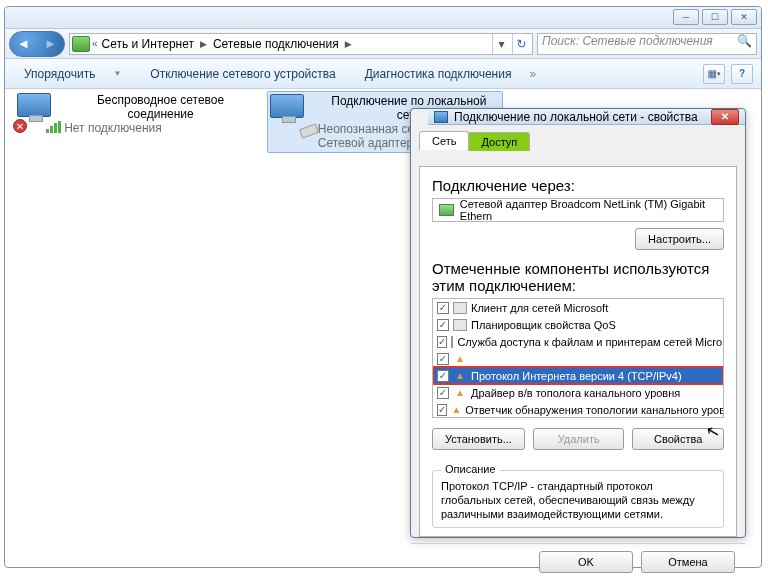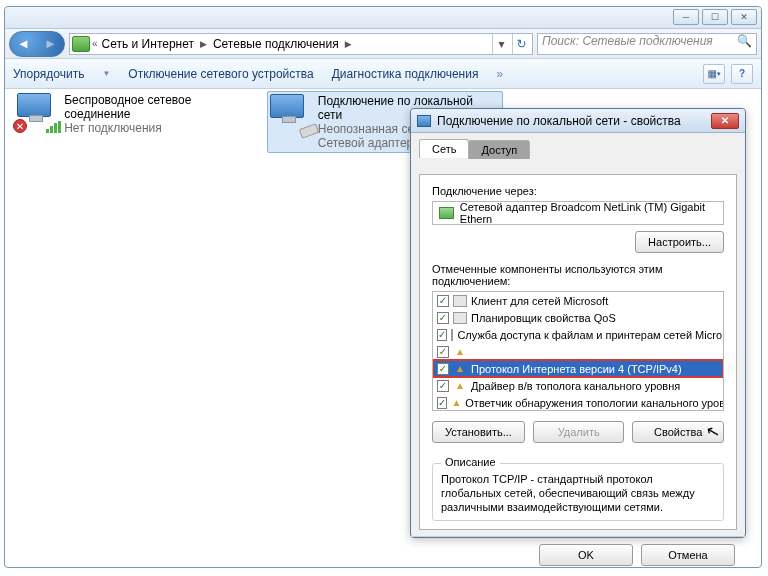--- a/index.html
+++ b/index.html
@@ -17,54 +17,54 @@
   .crumb-wrap { flex:1; height:22px; background:#fff; border:1px solid #a9b9c9; display:flex; align-items:center; padding:0 2px; gap:2px; }
   .crumb-icon { width:18px; height:16px; background:linear-gradient(#8fd17a,#4aa63a); border:1px solid #3f8c30; border-radius:2px; }
   .crumb { color:#000; padding:0 2px; }
   .crumb-sep { color:#555; font-size:9px; padding:0 2px; }
   .crumb-drop { width:18px; height:20px; border-left:1px solid #c0ccd8; display:flex; align-items:center; justify-content:center; color:#555; }
   .refresh { width:18px; height:20px; border-left:1px solid #c0ccd8; display:flex; align-items:center; justify-content:center; color:#2a6eb8; }
   .searchbox { width:220px; height:22px; background:#fff; border:1px solid #a9b9c9; display:flex; align-items:flex-start; padding:0 4px; color:#8a8a8a; font-style:italic; position:relative; }
   .searchbox .sicon { position:absolute; right:4px; color:#6a8bb0; font-style:normal; }
 
   .toolbar { height:30px; background:linear-gradient(#f6fbff,#e0edf8); border-bottom:1px solid #c3d0dd; display:flex; align-items:center; padding:0 8px; gap:18px; }
-  .tb-item { color:#1a3e6e; }
+  .tb-item { color:#1a3e6e;margin-left:11px; }
   .tb-sep { color:#6a8bb0; }
   .tb-right { margin-left:auto; display:flex; gap:6px; }
   .tb-icon { width:22px; height:20px; border:1px solid #b0c4d8; background:linear-gradient(#fff,#e6eef6); border-radius:2px; display:flex; align-items:center; justify-content:center; color:#3a6090; font-size:10px; }
 
   .content { position:relative; padding:8px; height:478px; }
   .item { position:absolute; width:240px; display:flex; gap:6px; }
   .item .bigicon { width:42px; height:34px; position:relative; }
   .monitor { width:34px; height:24px; background:linear-gradient(#7fb6ee,#3f7fc2); border:1px solid #2a5c94; border-radius:2px; position:relative; }
   .monitor::after { content:""; position:absolute; bottom:-6px; left:11px; width:12px; height:5px; background:#bcc8d2; border:1px solid #8a97a4; }
   .xicon { position:absolute; left:-4px; bottom:-6px; width:14px; height:14px; background:#d43c3a; border-radius:50%; border:1px solid #a02a28; color:#fff; font-size:10px; display:flex; align-items:center; justify-content:center; }
   .bars { position:absolute; right:-4px; bottom:-6px; width:16px; height:12px; display:flex; align-items:flex-end; gap:1px; }
   .bars span { width:3px; background:#4db24a; }
   .bars span:nth-child(1){height:4px} .bars span:nth-child(2){height:7px} .bars span:nth-child(3){height:10px} .bars span:nth-child(4){height:12px}
   .plug { position:absolute; right:-6px; bottom:-8px; width:18px; height:10px; background:#d8d8d8; border:1px solid #999; border-radius:2px; transform:rotate(-20deg); }
   .item .txt { line-height:14px; }
-  .item .name { color:#000; }
+  .item .name { color:#000;text-align:center; }
   .item .sub { color:#6d6d6d; }
   .item.sel { background:#d8e8f8; border:1px solid #8ab4e0; border-radius:2px; padding:2px; }
   .item.sel .sub { color:#6d6d6d; }
 
   
   .dialog { position:absolute; left:410px; top:108px; width:336px; height:430px; border:1px solid #5a7897; background:#f0f0f0; box-shadow:0 2px 10px rgba(0,0,0,.25); border-radius:4px; }
-  .dlg-title { height:24px; background:linear-gradient(#eaf2fb,#c9dcef); border-bottom:1px solid #9db4cb; border-radius:4px 4px 0 0; display:flex; align-items:center; padding:0 6px; gap:6px; }
+  .dlg-title { height:16px; background:linear-gradient(#eaf2fb,#c9dcef); border-bottom:1px solid #9db4cb; border-radius:4px 4px 0 0; display:flex; align-items:center; padding:0 6px; gap:6px;margin-left:17px; }
   .dlg-icon { width:14px; height:12px; background:linear-gradient(#7fb6ee,#3f7fc2); border:1px solid #2a5c94; }
   .dlg-title-text { color:#000; flex:1; }
   .dlg-close { width:28px; height:16px; background:linear-gradient(#e88a82,#c83c34); border:1px solid #a22a24; border-radius:2px; color:#fff; display:flex; align-items:center; justify-content:center; font-size:10px; font-weight:bold; }
 
   .tabs { display:flex; padding:6px 8px 16px; }
   .tab { padding:3px 12px; background:#fff; border:1px solid #b0b0b0; border-bottom:none; border-radius:3px 3px 0 0; margin-right:-1px; font-size:11px; }
-  .tab.inactive { background:#a3a3a3; position:relative; top:1px; }
+  .tab.inactive { background:#84cc16; position:relative; top:1px; }
   .tabpanel { margin:0 8px 6px; background:#fff; border:1px solid #b0b0b0; padding:10px 12px 8px; }
 
-  .lbl { font-size:11px; margin-bottom:4px; }
+  .lbl { font-size:15px; margin-bottom:4px; }
   .adapter-box { border:1px solid #b8b8b8; background:#fff; height:24px; display:flex; align-items:center; padding:0 6px; gap:6px; font-size:11px; }
   .nic-icon { width:16px; height:12px; background:linear-gradient(#9ed89a,#58b052); border:1px solid #3f8c30; }
   .btn { height:22px; padding:0 12px; background:linear-gradient(#fefefe,#e4e4e4); border:1px solid #9a9a9a; border-radius:3px; font-size:11px; display:inline-flex; align-items:center; }
   .btn:disabled, .btn.disabled { color:#9a9a9a; }
   .cfg-row { display:flex; justify-content:flex-end; margin:6px 0 10px; }
 
   .comp-list { border:1px solid #b8b8b8; background:#fff; height:120px; overflow:hidden; }
   .comp-row { display:flex; align-items:center; height:17px; padding:0 4px; gap:4px; font-size:11px; white-space:nowrap; }
   .comp-row.sel { background:#2f6ac2; color:#fff; outline:2px solid #d63a2e; outline-offset:-1px; }
   .cb { width:12px; height:12px; border:1px solid #7a7a7a; background:#fff; display:flex; align-items:center; justify-content:center; font-size:10px; color:#2a7a2a; line-height:1; }

